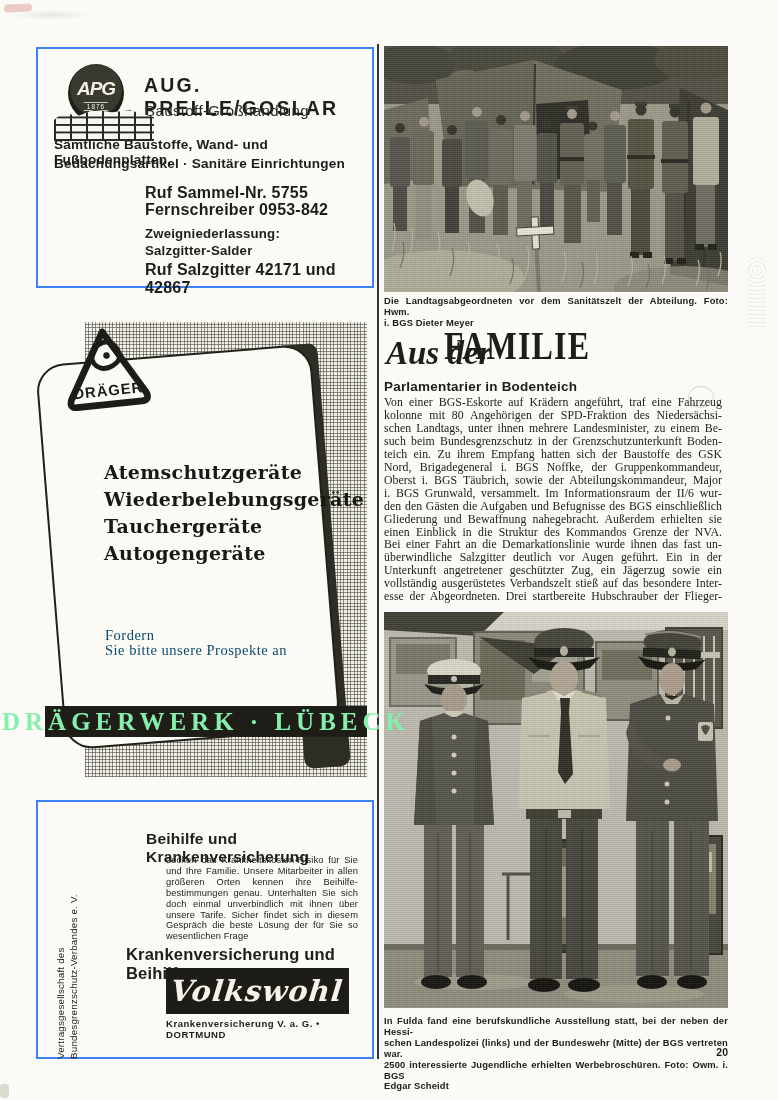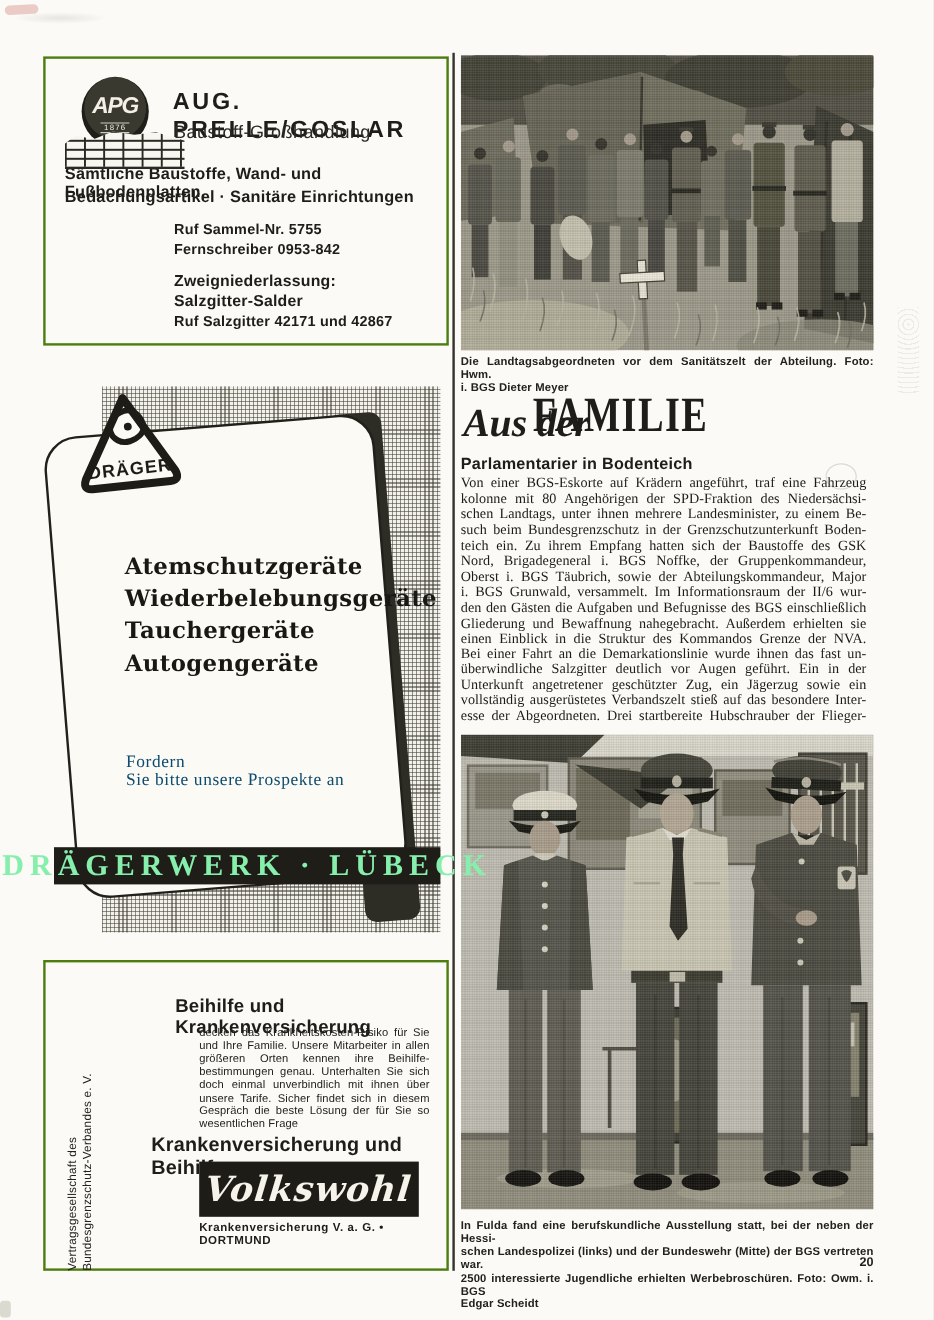--- a/index.html
+++ b/index.html
@@ -1,40 +1,40 @@
 <!DOCTYPE html>
 <html><head>
 <meta charset="utf-8">
 <style>
   body{margin:0;background:#d9d8d3;}
   .page{position:relative;width:778px;height:1100px;background:#fbfaf6;overflow:hidden;
         font-family:"Liberation Sans",sans-serif;color:#1e1d19;}
   .abs{position:absolute;}
 
   
-  .adbox{position:absolute;border:2px solid #4d7c0f;box-sizing:border-box;text-decoration:underline;}
+  .adbox{position:absolute;border:2px solid #3b82f6;box-sizing:border-box;text-decoration:underline;}
 
   
   .apg-circle{position:absolute;left:30px;top:15px;width:56px;height:58px;border-radius:50%;
               background:radial-gradient(circle at 50% 45%,#3a3930 0 60%,#1f1e18 61%);
               display:flex;align-items:center;justify-content:center;z-index:1;}
   .apg-letters{color:#f3f1e7;font-weight:bold;font-style:italic;font-size:19px;letter-spacing:-1px;margin-top:-8px;}
   .apg-year{position:absolute;left:50%;bottom:11px;transform:translateX(-50%);font-size:6.5px;color:#f3f1e7;
             border-top:1px solid rgba(243,241,231,.8);border-bottom:1px solid rgba(243,241,231,.8);padding:0 3px;letter-spacing:1px;}
   .apg-wall{position:absolute;left:16px;top:60px;width:100px;height:30px;z-index:2;
             background-color:#f7f6f0;
             background-image:linear-gradient(#2a2922 1.6px,transparent 1.6px),
                              linear-gradient(90deg,#2a2922 1.6px,transparent 1.6px);
             background-size:16px 7.5px;
             border-bottom:2px solid #2a2922;
             clip-path:polygon(0 34%,9% 12%,24% 22%,40% 2%,58% 10%,76% 4%,100% 26%,100% 100%,0 100%);}
   .prelle-title{font-weight:bold;font-size:19.5px;letter-spacing:2.2px;}
   .prelle-sub{font-size:15px;letter-spacing:.4px;color:#2a2923;}
   .prelle-line{font-weight:bold;font-size:13.6px;letter-spacing:.2px;}
-  .prelle-contact{font-size:12px;font-weight:600;letter-spacing:.2px;}
+  .prelle-contact{font-size:16px;font-weight:600;letter-spacing:.2px;}
   .prelle-bold{font-size:13.2px;font-weight:bold;letter-spacing:.2px;}
 
   
   .dr-pattern{position:absolute;left:49px;top:0px;width:282px;height:455px;
       background-color:#f1f0e9;
       background-image:repeating-linear-gradient(0deg,rgba(62,60,51,.55) 0 1px,transparent 1px 3.4px),
                        repeating-linear-gradient(90deg,rgba(62,60,51,.55) 0 1px,transparent 1px 3.4px);}
   .dr-band{position:absolute;left:252px;top:22px;width:46px;height:424px;background:#2d2c25;
            transform:rotate(-4.6deg);border-radius:10px;}
   .dr-card{position:absolute;left:14px;top:32px;width:272px;height:382px;background:#fbfaf5;

